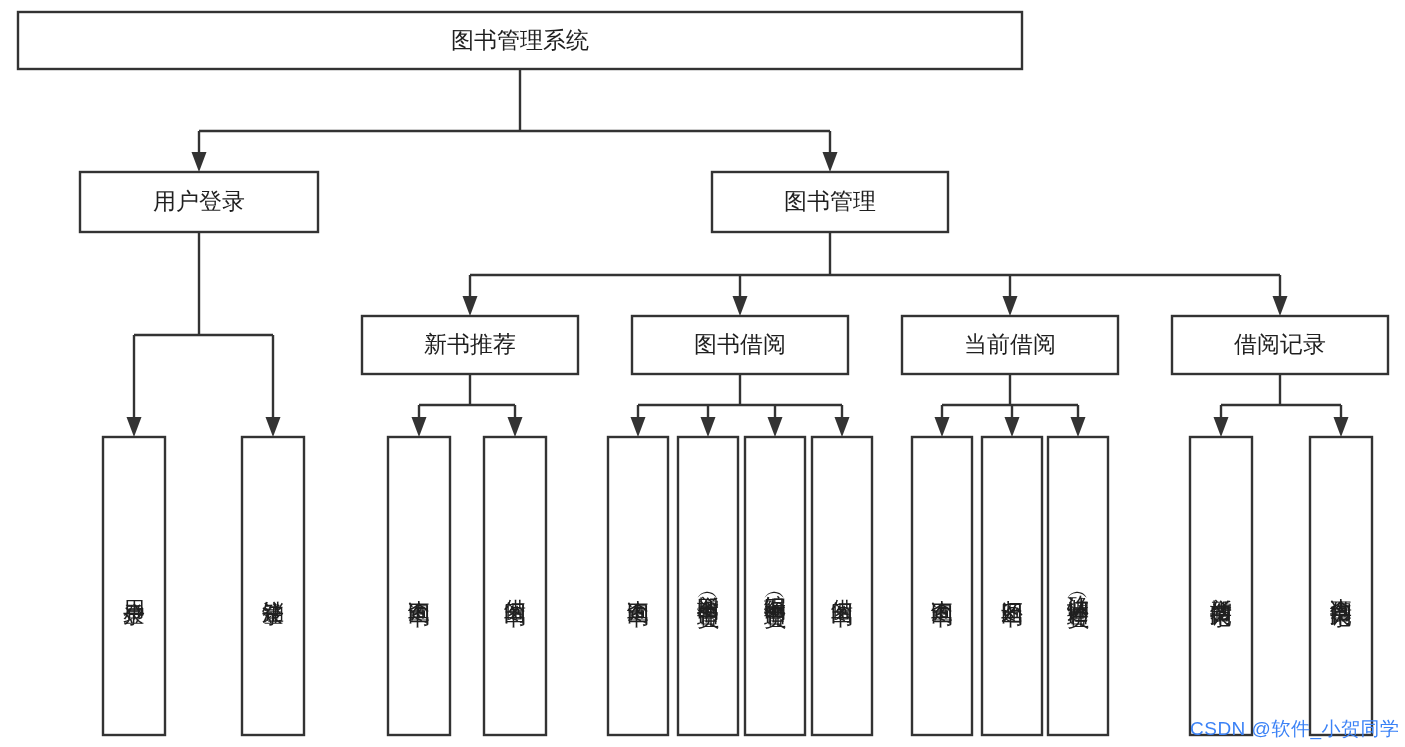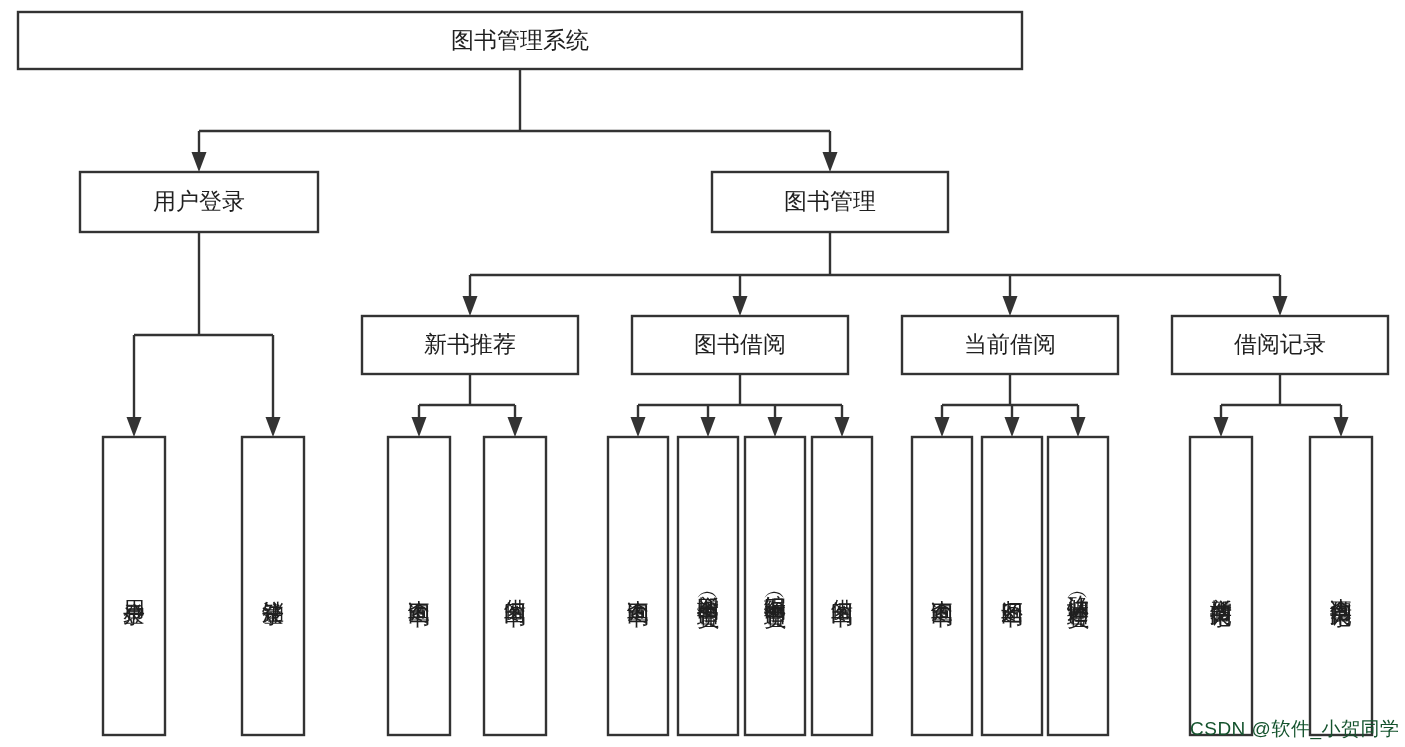--- a/index.html
+++ b/index.html
@@ -60,21 +60,21 @@
     letter-spacing: 2px;
     color: #1f1f1f;
     white-space: nowrap;
     text-align: center;
     pointer-events: none;
   }
   .watermark {
     position: absolute;
     font-family: "Liberation Sans", "DejaVu Sans", sans-serif;
     font-size: 19px;
-    color: #14532d;
+    color: #3b82f6;
     white-space: nowrap;
     letter-spacing: 0.5px;
   }
 </style>
 </head>
 <body>
 
 <div id="diagram-root">
 
   <svg class="flowchart" viewBox="0 0 1405 747">

